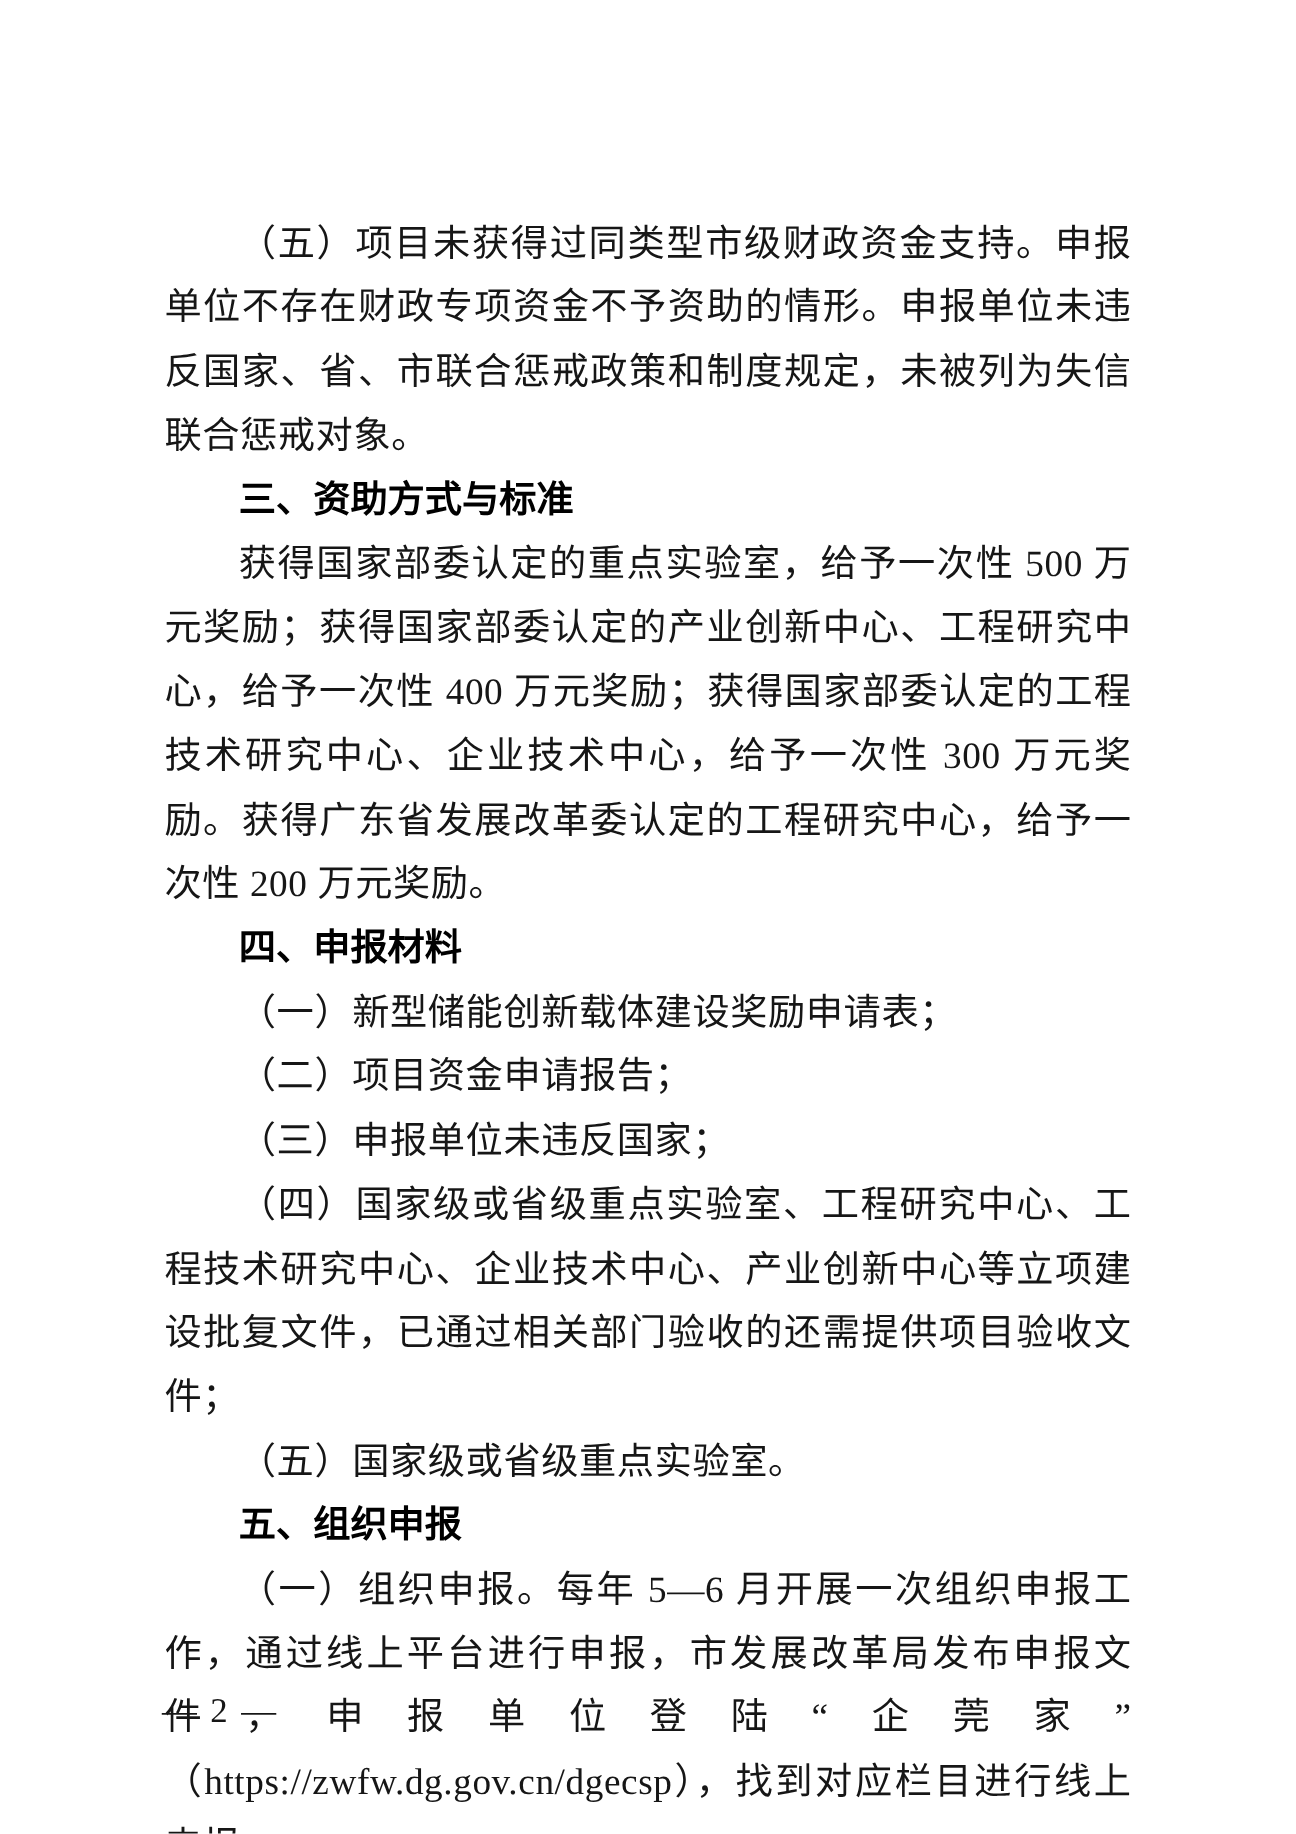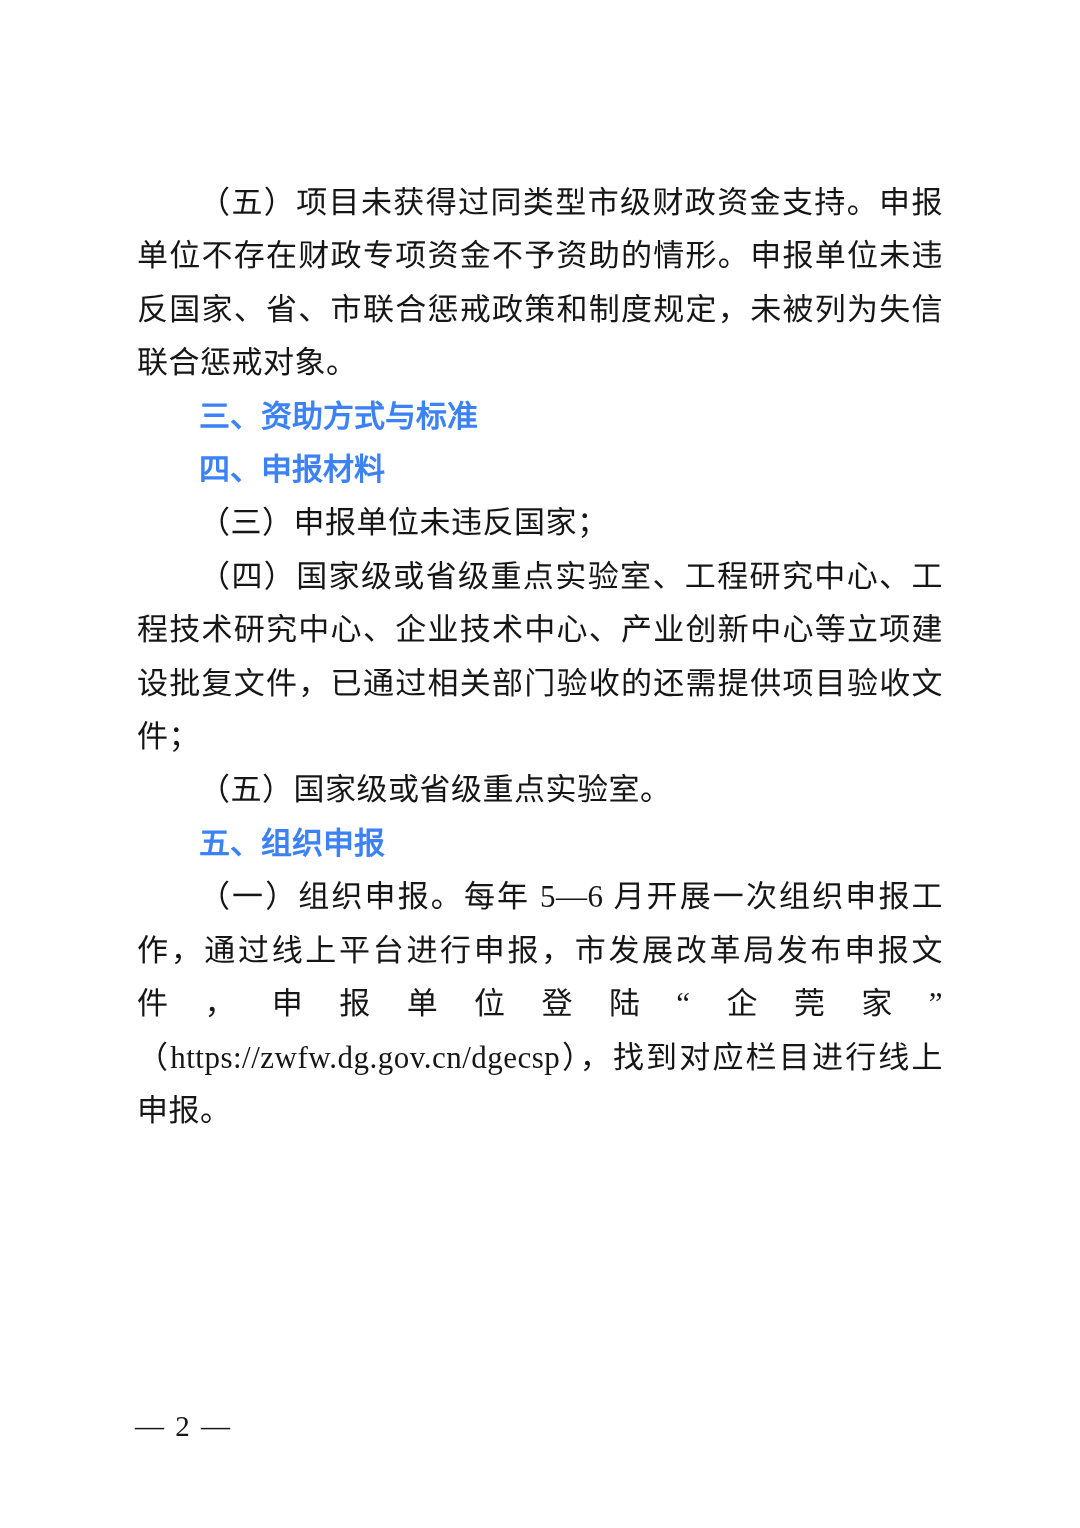--- a/index.html
+++ b/index.html
@@ -40,21 +40,21 @@
     font-weight: normal;
   }
   .heading {
     margin: 0;
     font-size: 31px;
     line-height: 53.4px;
     text-indent: 2em;
     text-align: left;
     font-weight: bold;
     font-family: "Liberation Sans", "DejaVu Sans", sans-serif;
-    color: #3b82f6;
+    color: #000000;
   }
   .page-number {
     position: absolute;
     left: 135px;
     top: 1406px;
     font-size: 29px;
     line-height: 40px;
     letter-spacing: 2px;
     color: #161616;
     font-family: "Liberation Serif", "DejaVu Serif", serif;
@@ -63,24 +63,27 @@
 </head>
 <body>
 
 <div class="page">
 
   <div class="content">
     <p class="para">（五）项目未获得过同类型市级财政资金支持。申报单位不存在财政专项资金不予资助的情形。申报单位未违反国家、省、市联合惩戒政策和制度规定，未被列为失信联合惩戒对象。</p>
 
     <p class="heading">三、资助方式与标准</p>
 
+    <p class="para">获得国家部委认定的重点实验室，给予一次性 500 万元奖励；获得国家部委认定的产业创新中心、工程研究中心，给予一次性 400 万元奖励；获得国家部委认定的工程技术研究中心、企业技术中心，给予一次性 300 万元奖励。获得广东省发展改革委认定的工程研究中心，给予一次性 200 万元奖励。</p>
 
     <p class="heading">四、申报材料</p>
 
+    <p class="para">（一）新型储能创新载体建设奖励申请表；</p>
 
+    <p class="para">（二）项目资金申请报告；</p>
 
     <p class="para">（三）申报单位未违反国家；</p>
 
     <p class="para">（四）国家级或省级重点实验室、工程研究中心、工程技术研究中心、企业技术中心、产业创新中心等立项建设批复文件，已通过相关部门验收的还需提供项目验收文件；</p>
 
     <p class="para">（五）国家级或省级重点实验室。</p>
 
     <p class="heading">五、组织申报</p>
 
     <p class="para">（一）组织申报。每年 5—6 月开展一次组织申报工作，通过线上平台进行申报，市发展改革局发布申报文件，申报单位登陆“企莞家”（https://zwfw.dg.gov.cn/dgecsp），找到对应栏目进行线上申报。</p>

